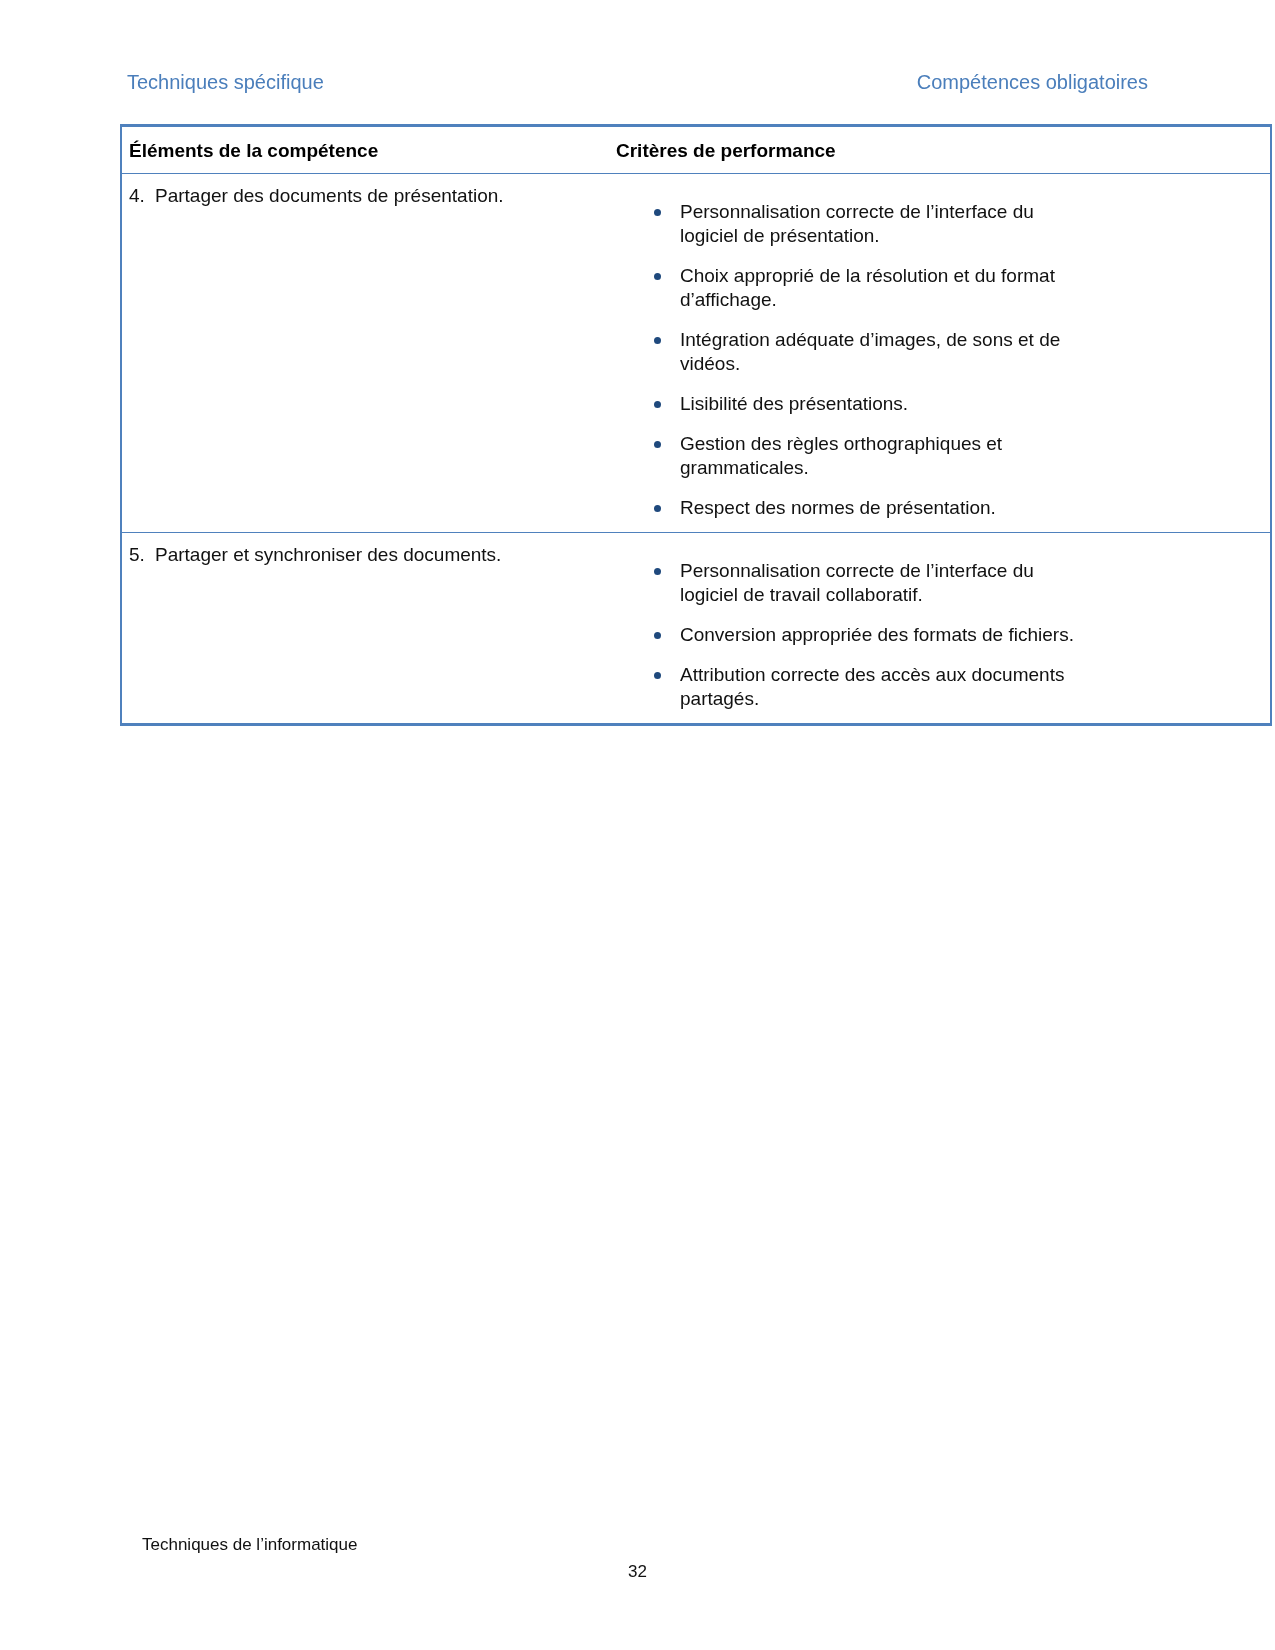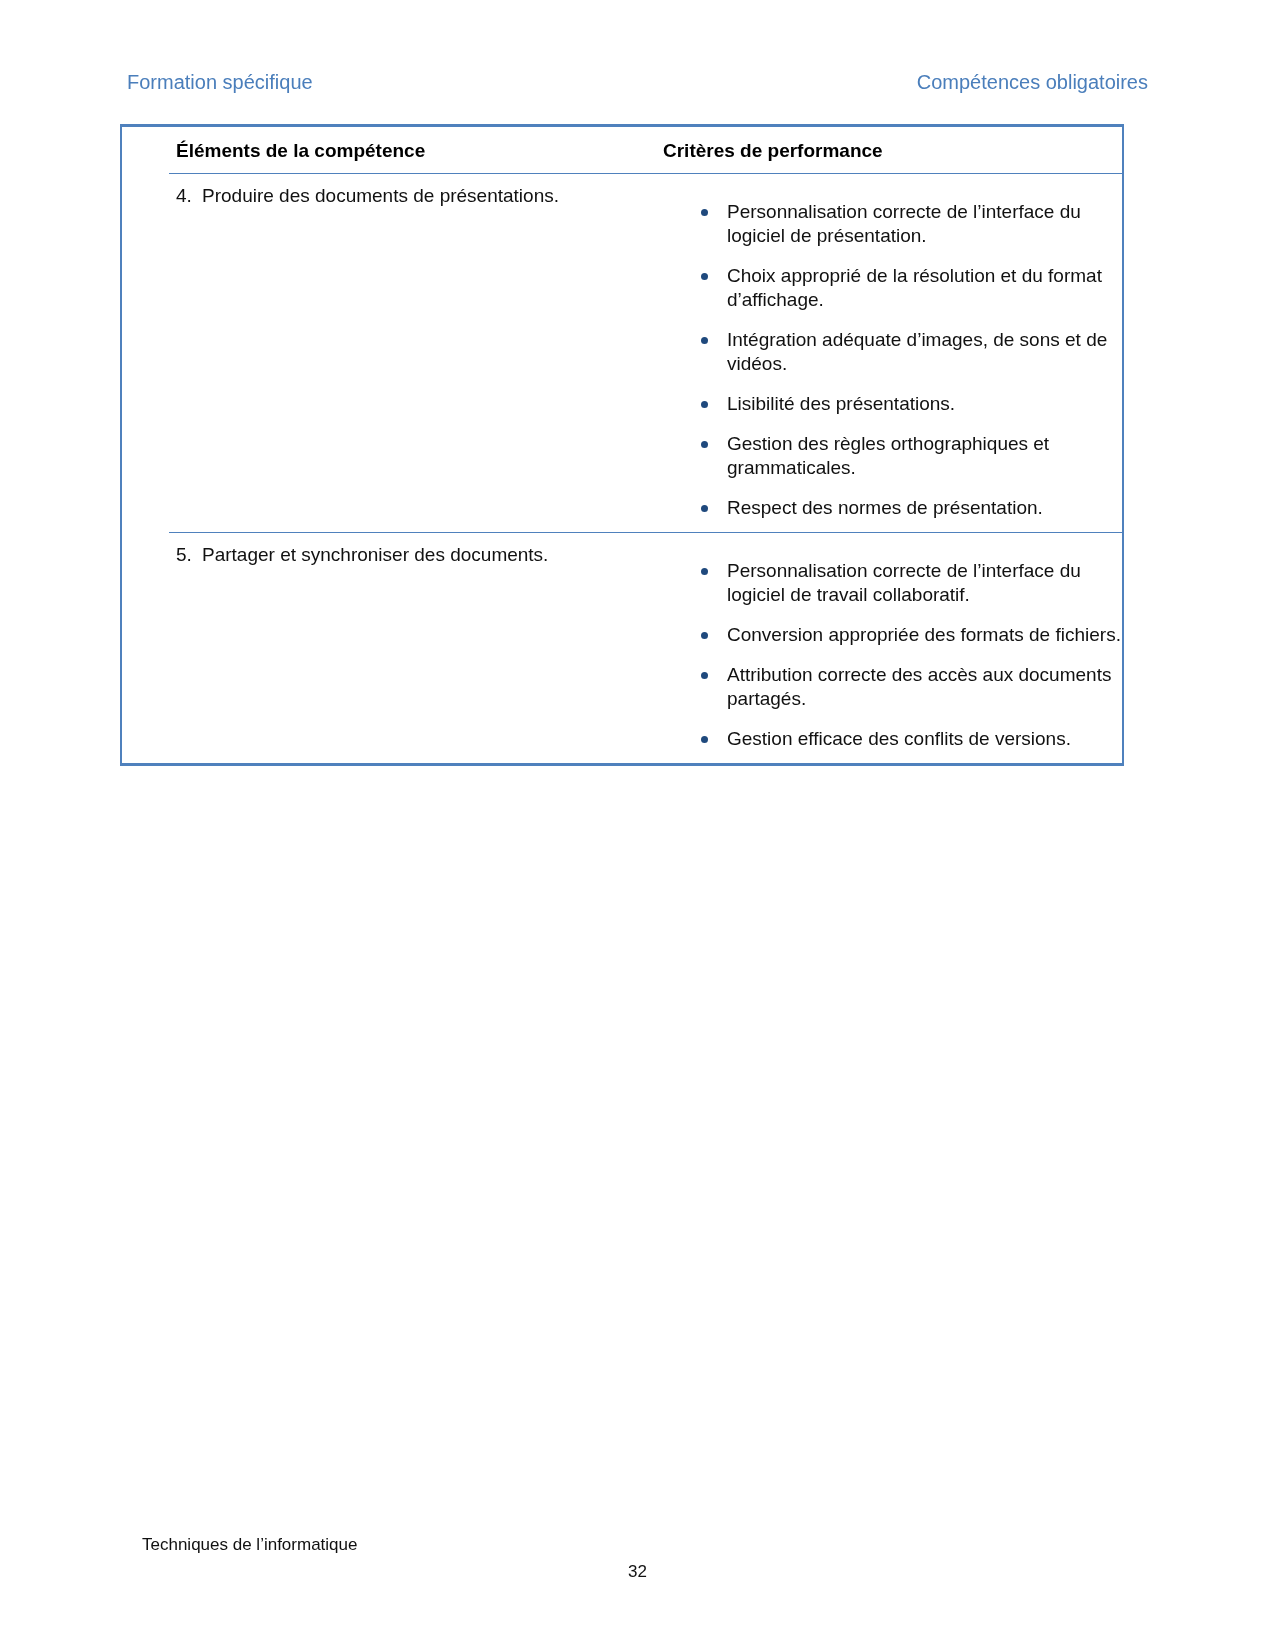--- a/index.html
+++ b/index.html
@@ -16,27 +16,26 @@
   
   .page-header {
     position:absolute; left:127px; right:127px; top:70px;
     display:flex; justify-content:space-between;
     font-size:20px; line-height:24px;
     color:#4a7ebb;
   }
 
   
   .comp-table {
-    position:absolute; left:120px; top:124px; width:1004px;
+    position:absolute; left:120px; top:124px; width:1152px;
     border:2px solid #4f81bd;
     border-top-width:3px;
     border-bottom-width:3px;
     box-sizing:border-box;
     background:#ffffff;
-    padding-left:47px;
   }
   .thead {
     display:grid; grid-template-columns:487px 1fr;
     border-bottom:1.5px solid #4f81bd;
   }
   .th {
     padding:12px 8px 10px 7px;
     font-size:19px; font-weight:bold; line-height:24px;
     color:#000000;
   }
@@ -75,34 +74,34 @@
     text-align:center;
     font-size:17px; line-height:20px; color:#111111;
   }
 </style>
 </head>
 <body>
 
 <div class="page">
 
   <div class="page-header">
-    <span>Formation spécifique</span>
+    <span>Techniques spécifique</span>
     <span>Compétences obligatoires</span>
   </div>
 
   <div class="comp-table">
     <div class="thead">
       <div class="th">Éléments de la compétence</div>
       <div class="th">Critères de performance</div>
     </div>
     <div id="table-body">
   <div class="tr">
     <div class="td td-left">
       <span class="row-num">4.</span>
-      <span class="row-el">Produire des documents de présentations.</span>
+      <span class="row-el">Partager des documents de présentation.</span>
     </div>
     <div class="td td-right">
       <ul class="criteria">
               <li>Personnalisation correcte de l’interface du logiciel de présentation.</li>
               <li>Choix approprié de la résolution et du format d’affichage.</li>
               <li>Intégration adéquate d’images, de sons et de vidéos.</li>
               <li>Lisibilité des présentations.</li>
               <li>Gestion des règles orthographiques et grammaticales.</li>
               <li>Respect des normes de présentation.</li>
             </ul>
@@ -112,21 +111,20 @@
   <div class="tr">
     <div class="td td-left">
       <span class="row-num">5.</span>
       <span class="row-el">Partager et synchroniser des documents.</span>
     </div>
     <div class="td td-right">
       <ul class="criteria">
               <li>Personnalisation correcte de l’interface du logiciel de travail collaboratif.</li>
               <li>Conversion appropriée des formats de fichiers.</li>
               <li>Attribution correcte des accès aux documents partagés.</li>
-              <li>Gestion efficace des conflits de versions.</li>
             </ul>
     </div>
   </div>
 </div>
   </div>
 
   <div class="footer-left">Techniques de l’informatique</div>
   <div class="page-number">32</div>
 
 </div>

